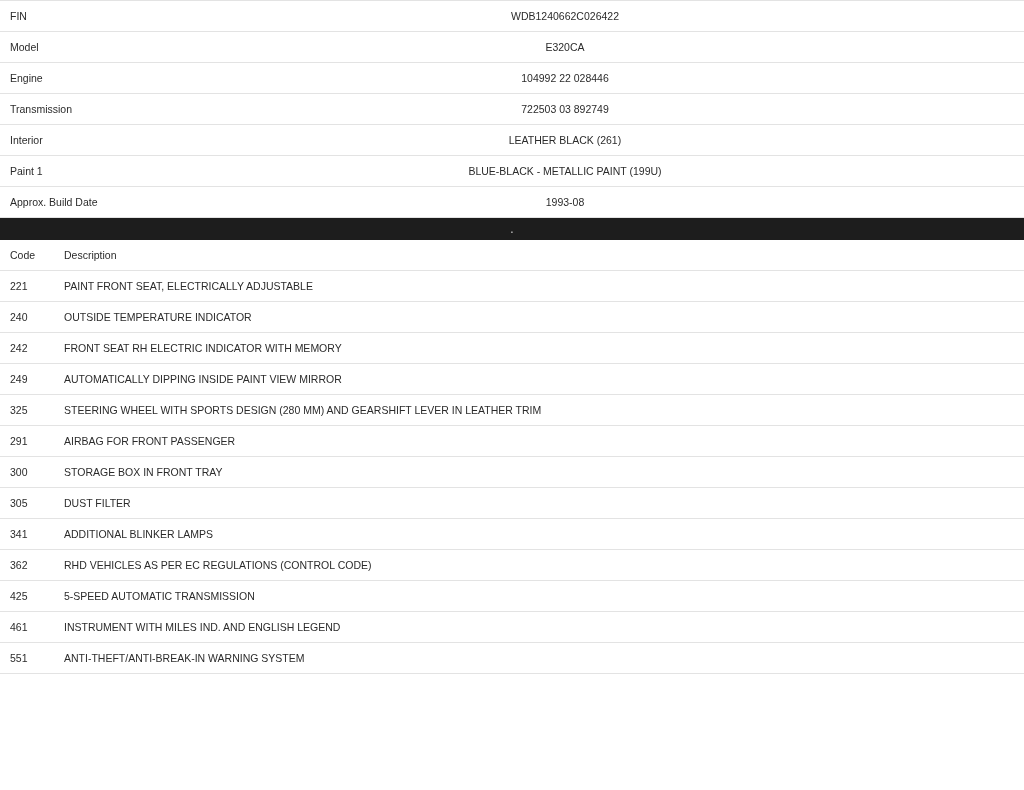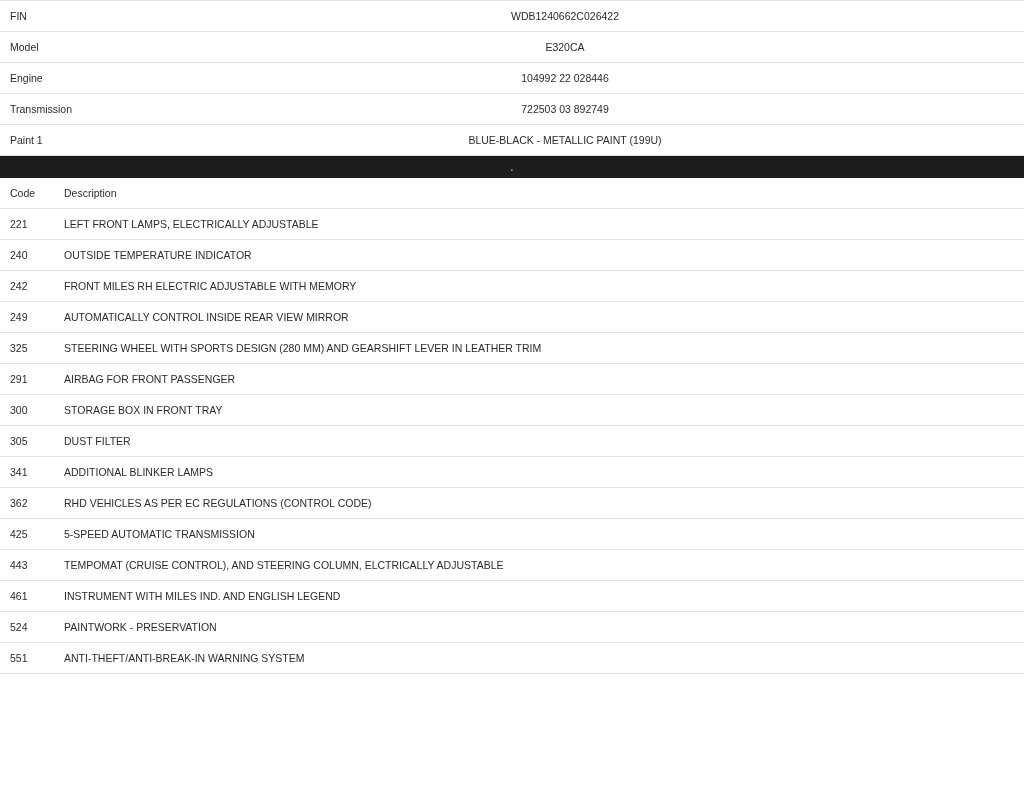--- a/index.html
+++ b/index.html
@@ -109,53 +109,61 @@
         </tr>
         <tr>
           <td class="label">Engine</td>
           <td class="value">104992 22 028446</td>
         </tr>
         <tr>
           <td class="label">Transmission</td>
           <td class="value">722503 03 892749</td>
         </tr>
         <tr>
+          <td class="label">Interior</td>
+          <td class="value">LEATHER BLACK (261)</td>
+        </tr>
+        <tr>
           <td class="label">Paint 1</td>
           <td class="value">BLUE-BLACK - METALLIC PAINT (199U)</td>
+        </tr>
+        <tr>
+          <td class="label">Approx. Build Date</td>
+          <td class="value">1993-08</td>
         </tr>
       </tbody>
   </table>
 
   <div class="divider-bar">
     <span class="dot">.</span>
   </div>
 
   <table class="codes-table">
     <thead>
       <tr>
         <th class="col-code">Code</th>
         <th class="col-desc">Description</th>
       </tr>
     </thead>
     <tbody>
         <tr>
           <td class="code">221</td>
-          <td class="desc">LEFT FRONT LAMPS, ELECTRICALLY ADJUSTABLE</td>
+          <td class="desc">PAINT FRONT SEAT, ELECTRICALLY ADJUSTABLE</td>
         </tr>
         <tr>
           <td class="code">240</td>
           <td class="desc">OUTSIDE TEMPERATURE INDICATOR</td>
         </tr>
         <tr>
           <td class="code">242</td>
-          <td class="desc">FRONT MILES RH ELECTRIC ADJUSTABLE WITH MEMORY</td>
+          <td class="desc">FRONT SEAT RH ELECTRIC INDICATOR WITH MEMORY</td>
         </tr>
         <tr>
           <td class="code">249</td>
-          <td class="desc">AUTOMATICALLY CONTROL INSIDE REAR VIEW MIRROR</td>
+          <td class="desc">AUTOMATICALLY DIPPING INSIDE PAINT VIEW MIRROR</td>
         </tr>
         <tr>
           <td class="code">325</td>
           <td class="desc">STEERING WHEEL WITH SPORTS DESIGN (280 MM) AND GEARSHIFT LEVER IN LEATHER TRIM</td>
         </tr>
         <tr>
           <td class="code">291</td>
           <td class="desc">AIRBAG FOR FRONT PASSENGER</td>
         </tr>
         <tr>
@@ -172,31 +180,23 @@
         </tr>
         <tr>
           <td class="code">362</td>
           <td class="desc">RHD VEHICLES AS PER EC REGULATIONS (CONTROL CODE)</td>
         </tr>
         <tr>
           <td class="code">425</td>
           <td class="desc">5-SPEED AUTOMATIC TRANSMISSION</td>
         </tr>
         <tr>
-          <td class="code">443</td>
-          <td class="desc">TEMPOMAT (CRUISE CONTROL), AND STEERING COLUMN, ELCTRICALLY ADJUSTABLE</td>
-        </tr>
-        <tr>
           <td class="code">461</td>
           <td class="desc">INSTRUMENT WITH MILES IND. AND ENGLISH LEGEND</td>
         </tr>
         <tr>
-          <td class="code">524</td>
-          <td class="desc">PAINTWORK - PRESERVATION</td>
-        </tr>
-        <tr>
           <td class="code">551</td>
           <td class="desc">ANTI-THEFT/ANTI-BREAK-IN WARNING SYSTEM</td>
         </tr>
       </tbody>
   </table>
 
 </div>
 
 </body></html>

